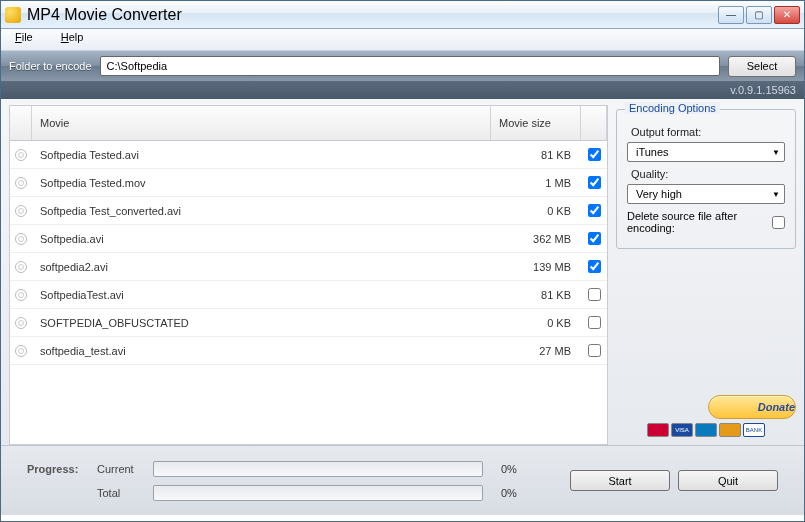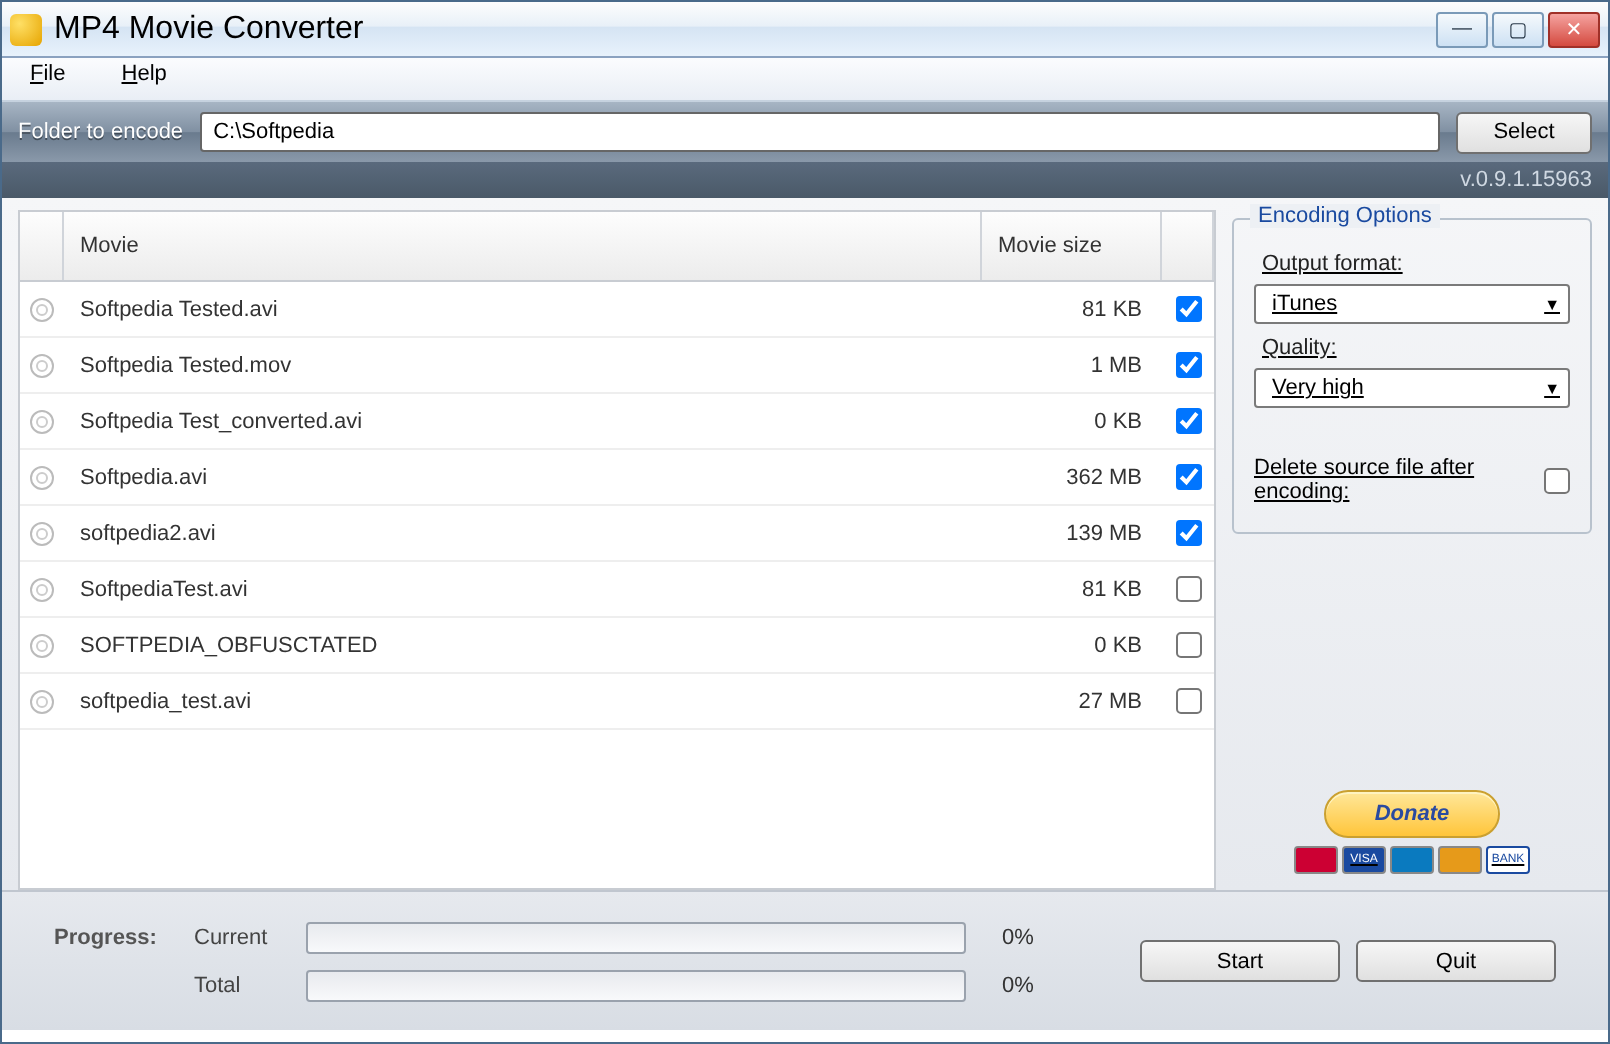--- a/index.html
+++ b/index.html
@@ -28,28 +28,28 @@
 .hcol.chk { width: 26px; padding: 0; }
 .list-body { flex: 1; background: #fff; border: 1px solid #c8ccd2; border-top: none; overflow-y: auto; }
 .row { display: flex; height: 28px; align-items: center; border-bottom: 1px solid #eee; }
 .row .cicon { width: 22px; display: flex; justify-content: center; color: #aaa; }
 .row .cmov { flex: 1; padding: 0 8px; color: #333; }
 .row .csize { width: 90px; text-align: right; padding-right: 10px; color: #333; }
 .row .cchk { width: 26px; display: flex; justify-content: center; }
 .row input[type=checkbox] { width: 13px; height: 13px; }
 .lock-icon { width: 12px; height: 12px; border: 1px solid #bbb; border-radius: 50%; position: relative; }
 .lock-icon:after { content: ""; position: absolute; inset: 2px; border: 1px solid #ccc; border-radius: 50%; }
-.sidepane { width: 180px; display: flex; flex-direction: column; text-decoration: underline; }
+.sidepane { width: 180px; display: flex; flex-direction: column; }
 .groupbox { border: 1px solid #b8c2cd; border-radius: 3px; padding: 10px 10px 14px 10px; background: transparent; position: relative; margin-top: 4px; }
 .groupbox .legend { position: absolute; top: -8px; left: 8px; background: #edf0f4; padding: 0 4px; color: #1a4aa0; }
 .field-lbl { color: #222; margin: 6px 0 4px 4px; }
 .combo { height: 20px; border: 1px solid #7a7a7a; background: #fff; display: flex; align-items: center; padding: 0 4px 0 8px; justify-content: space-between; border-radius: 2px; }
 .combo .caret { font-size: 8px; }
-.checkrow { display: flex; align-items: center; justify-content: space-between; margin-top: 24px; gap: 4px; }
-.donate { margin-top: auto; text-align: center; padding-bottom: 8px; }
+.checkrow { display: flex; align-items: center; justify-content: space-between; margin-top: 6px; gap: 4px; }
+.donate { margin-top: auto; text-align: right; padding-bottom: 8px; }
 .donate-btn { display: inline-block; width: 88px; height: 24px; border-radius: 12px; background: linear-gradient(to bottom, #ffe79a, #ffc53a); border: 1px solid #caa030; color: #2a4aa0; font-weight: bold; line-height: 22px; font-style: italic; box-shadow: inset 0 1px 0 #fff3c0; }
 .cc-row { margin-top: 4px; display: flex; gap: 2px; justify-content: center; }
 .cc { width: 22px; height: 14px; border: 1px solid #888; border-radius: 2px; font-size: 6px; display: flex; align-items: center; justify-content: center; color: #fff; }
 .cc.mc { background: #c03; } .cc.visa { background: #1a4aa0; } .cc.amex { background: #0a7abf; } .cc.disc { background: #e69a1a; } .cc.bank { background: #fff; color: #1a4aa0; border-color: #1a4aa0; }
 .footer { height: 70px; background: linear-gradient(to bottom, #e6e9ee, #d8dde4); display: flex; padding: 8px 26px; gap: 12px; align-items: center; border-top: 1px solid #c0c6cf; }
 .prog-left { display: flex; flex-direction: column; gap: 8px; flex: 1; }
 .prog-row { display: flex; align-items: center; gap: 10px; }
 .prog-label { width: 60px; font-weight: bold; color: #555; }
 .prog-sublabel { width: 46px; color: #444; text-align: left; }
 .progressbar { width: 330px; height: 16px; border: 1px solid #9aa2ad; background: linear-gradient(to bottom, #e8eaee, #f8f9fb); border-radius: 2px; }

